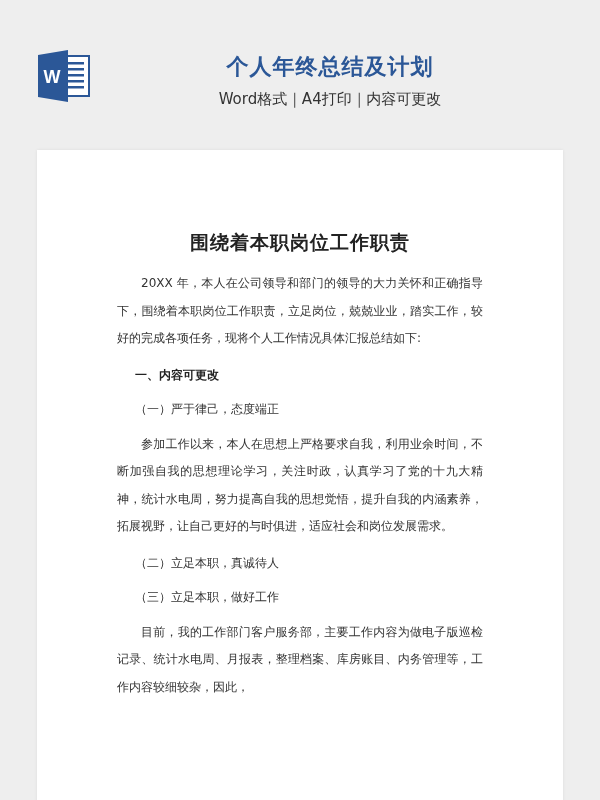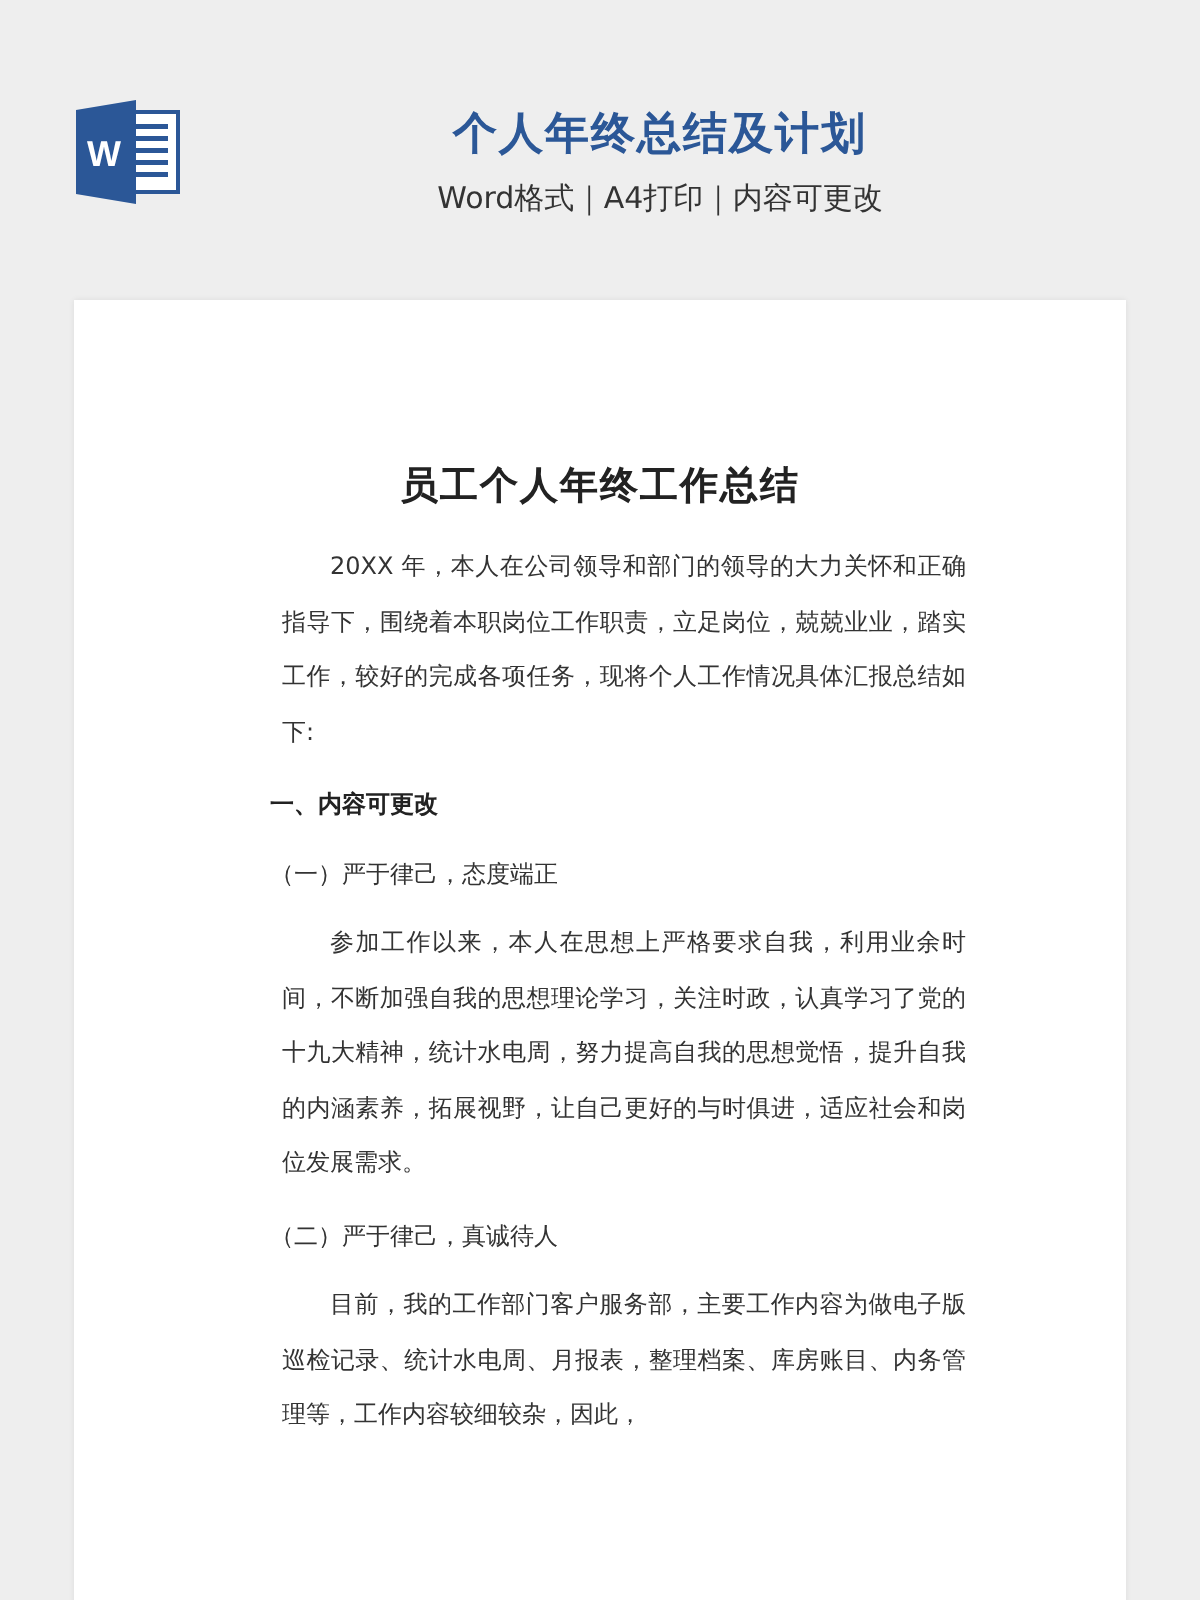--- a/index.html
+++ b/index.html
@@ -34,21 +34,21 @@
       position: absolute; left: 0; width: 526px; top: 80px;
       text-align: center; font-size: 19px; font-weight: bold; color: #222222;
       letter-spacing: 1px;
     }
     .body-text {
       position: absolute; left: 80px; top: 120px; width: 366px;
       font-size: 12px; line-height: 27.5px; color: #333333;
       text-align: justify;
     }
     .body-text p { margin: 0; }
-    .body-text .para { text-indent: 2em; margin-bottom: 9px; margin-left: 24px; }
+    .body-text .para { text-indent: 2em; margin-bottom: 9px; }
     .body-text .h1 { font-weight: bold; padding-left: 1.5em; margin-bottom: 7px; color: #222; }
     .body-text .h2 { padding-left: 1.5em; margin-bottom: 7px; }
   </style>
 </head>
 <body>
 
 <div class="header">
   <svg class="word-icon" viewBox="0 0 54 52">
     <rect x="22" y="6" width="30" height="40" fill="#ffffff" stroke="#2b5797" stroke-width="2"></rect>
     <rect x="27" y="12" width="20" height="2.5" fill="#2b5797"></rect>
@@ -57,22 +57,23 @@
     <rect x="27" y="30" width="20" height="2.5" fill="#2b5797"></rect>
     <rect x="27" y="36" width="20" height="2.5" fill="#2b5797"></rect>
     <polygon points="1,5 31,0 31,52 1,47" fill="#2b5797"></polygon>
     <text x="15" y="33" font-family="Liberation Sans, sans-serif" font-size="18" font-weight="bold" fill="#ffffff" text-anchor="middle">W</text>
   </svg>
   <div class="header-title">个人年终总结及计划</div>
   <div class="header-sub">Word格式｜A4打印｜内容可更改</div>
 </div>
 
 <div class="page">
-  <div class="doc-title">员工个人年终工作总结</div>
+  <div class="doc-title">围绕着本职岗位工作职责</div>
   <div class="body-text">
     <p class="para">20XX 年，本人在公司领导和部门的领导的大力关怀和正确指导下，围绕着本职岗位工作职责，立足岗位，兢兢业业，踏实工作，较好的完成各项任务，现将个人工作情况具体汇报总结如下:</p>
     <p class="h1">一、内容可更改</p>
     <p class="h2">（一）严于律己，态度端正</p>
     <p class="para">参加工作以来，本人在思想上严格要求自我，利用业余时间，不断加强自我的思想理论学习，关注时政，认真学习了党的十九大精神，统计水电周，努力提高自我的思想觉悟，提升自我的内涵素养，拓展视野，让自己更好的与时俱进，适应社会和岗位发展需求。</p>
-    <p class="h2">（二）严于律己，真诚待人</p>
+    <p class="h2">（二）立足本职，真诚待人</p>
+    <p class="h2">（三）立足本职，做好工作</p>
     <p class="para">目前，我的工作部门客户服务部，主要工作内容为做电子版巡检记录、统计水电周、月报表，整理档案、库房账目、内务管理等，工作内容较细较杂，因此，</p>
   </div>
 </div>
 
 </body></html>

